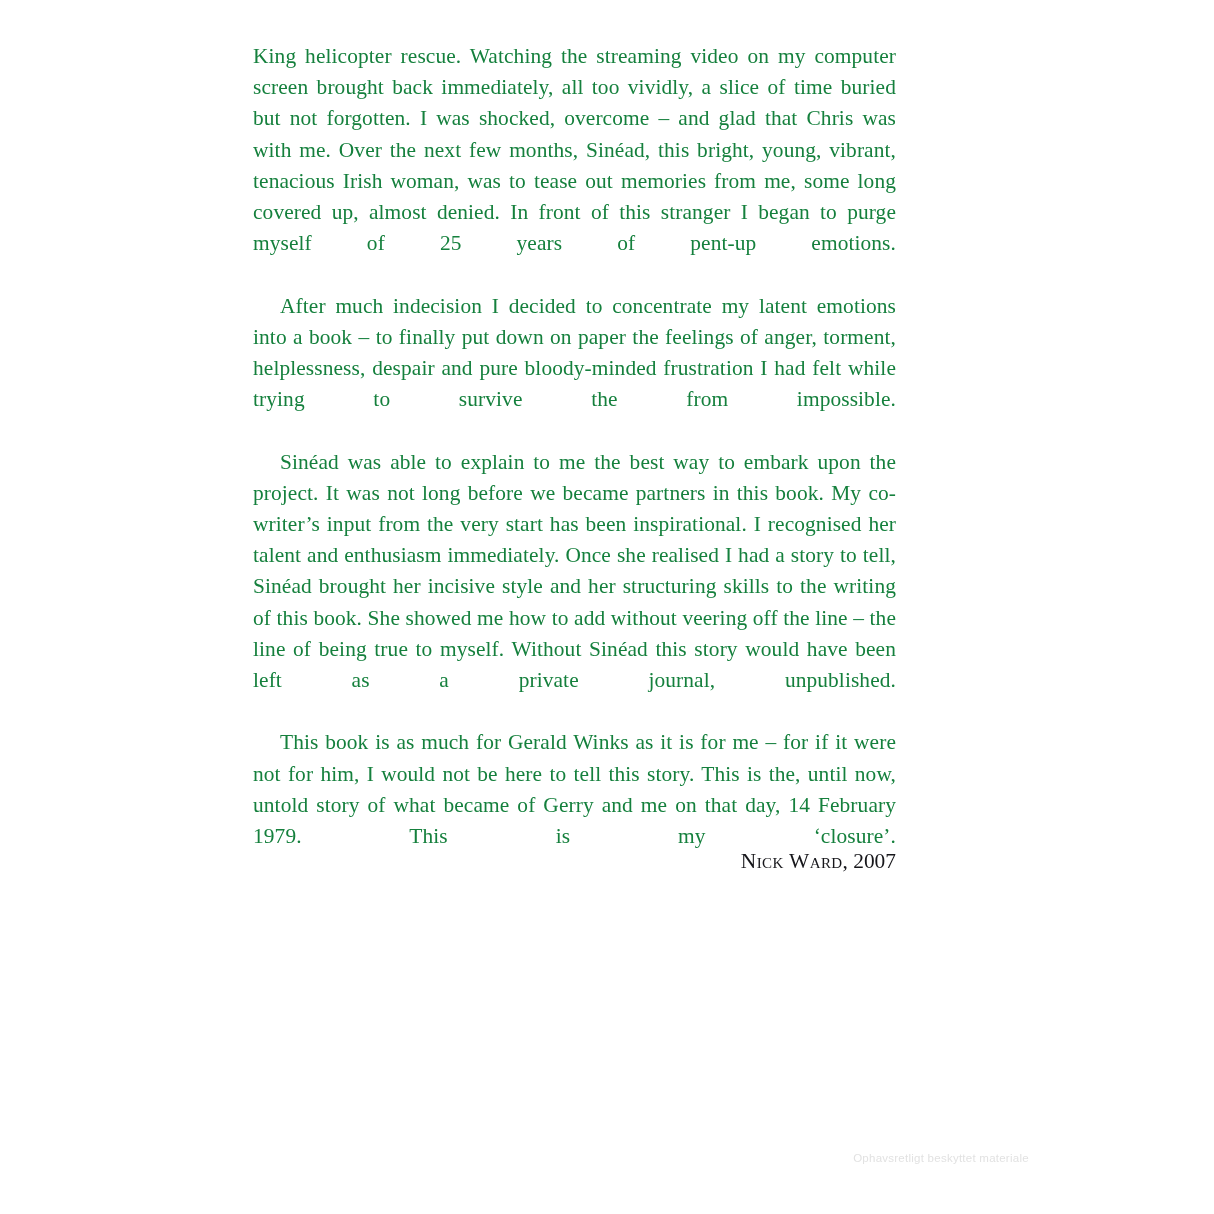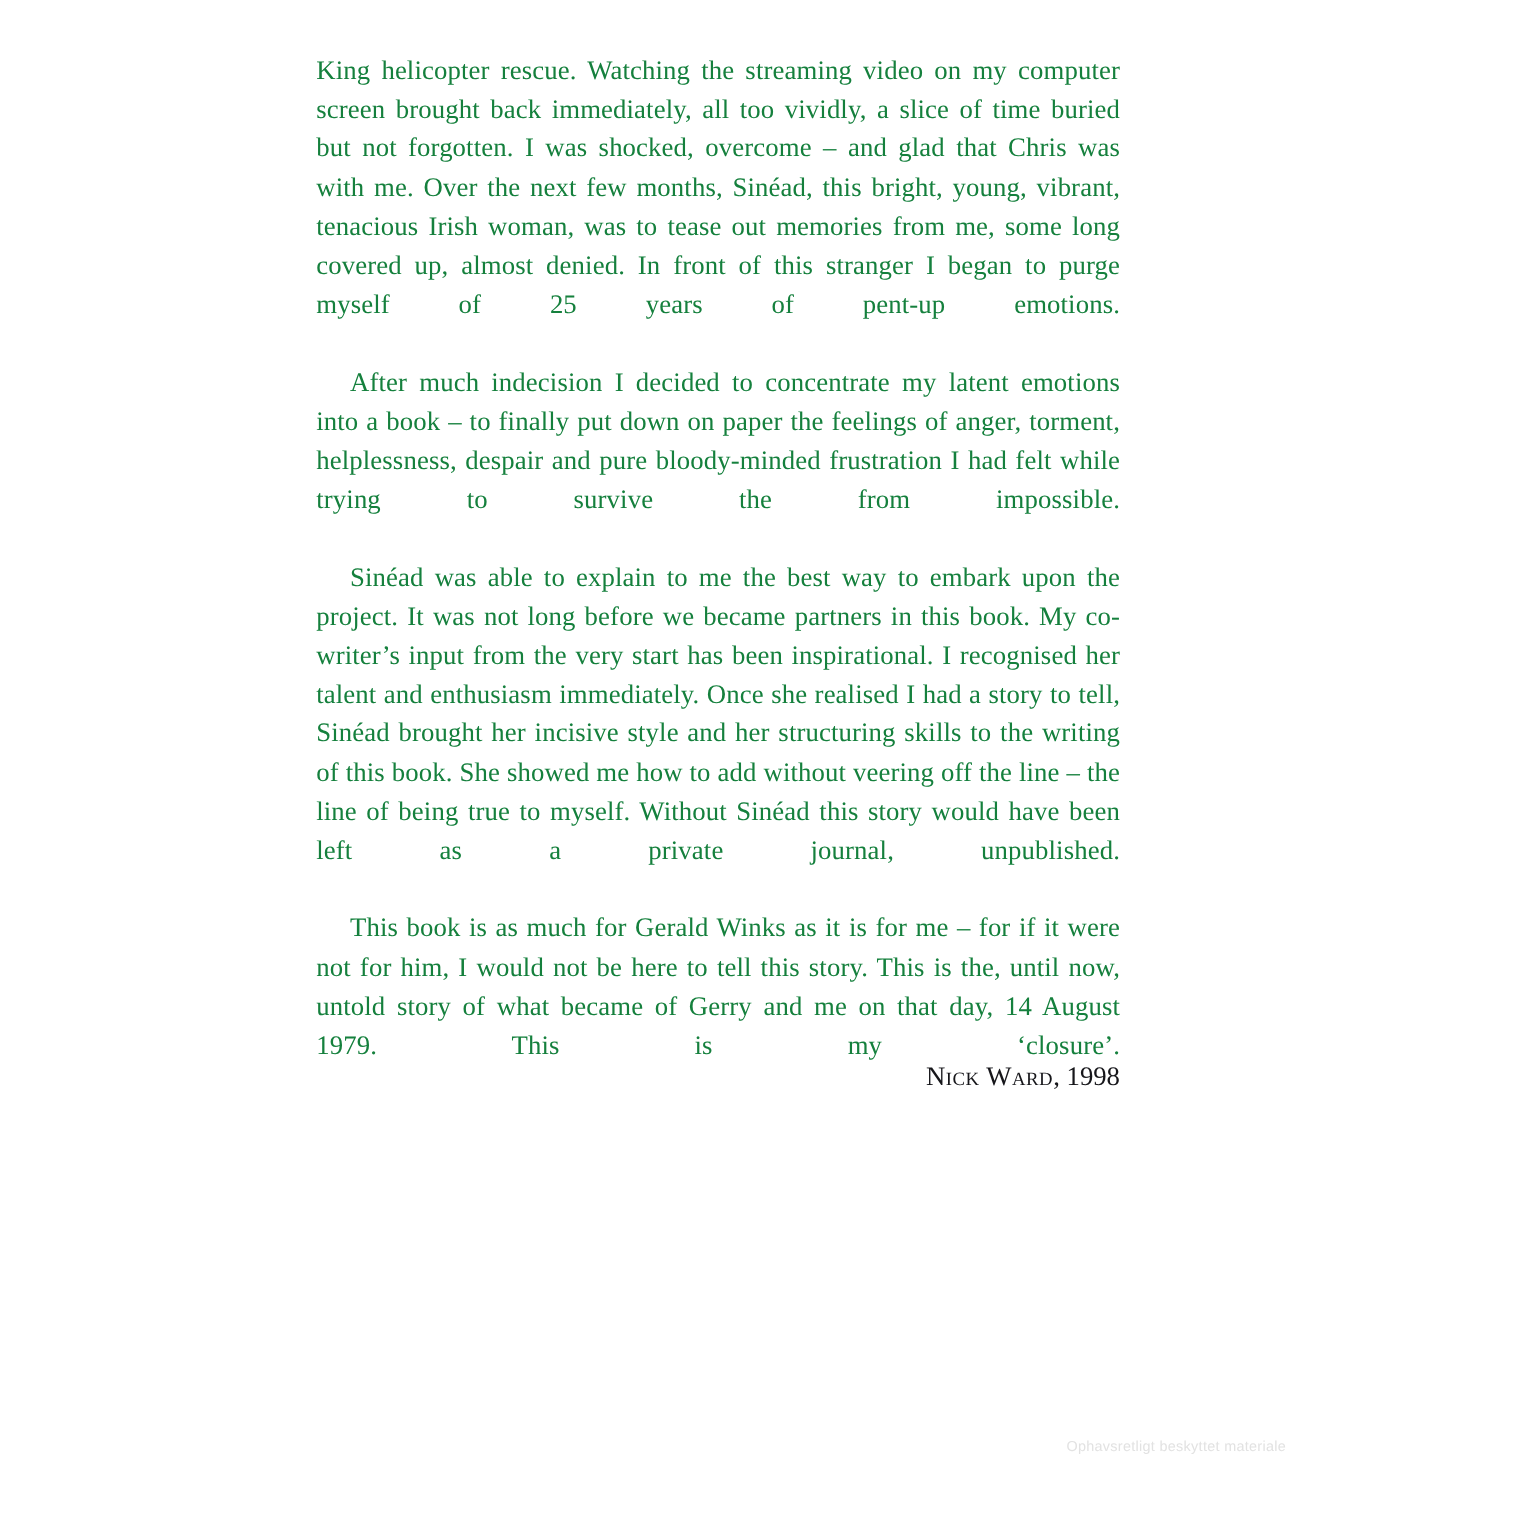--- a/index.html
+++ b/index.html
@@ -78,20 +78,20 @@
 </style>
 </head>
 <body>
 
 <div class="page">
 
   <div class="text-block">
     <p class="para">King helicopter rescue. Watching the streaming video on my computer screen brought back immediately, all too vividly, a slice of time buried but not forgotten. I was shocked, overcome – and glad that Chris was with me. Over the next few months, Sinéad, this bright, young, vibrant, tenacious Irish woman, was to tease out memories from me, some long covered up, almost denied. In front of this stranger I began to purge myself of 25 years of pent-up emotions.</p>
     <p class="para indent">After much indecision I decided to concentrate my latent emotions into a book – to finally put down on paper the feelings of anger, torment, helplessness, despair and pure bloody-minded frustration I had felt while trying to survive the from impossible.</p>
     <p class="para indent">Sinéad was able to explain to me the best way to embark upon the project. It was not long before we became partners in this book. My co-writer’s input from the very start has been inspirational. I recognised her talent and enthusiasm immediately. Once she realised I had a story to tell, Sinéad brought her incisive style and her structuring skills to the writing of this book. She showed me how to add without veering off the line – the line of being true to myself. Without Sinéad this story would have been left as a private journal, unpublished.</p>
-    <p class="para indent">This book is as much for Gerald Winks as it is for me – for if it were not for him, I would not be here to tell this story. This is the, until now, untold story of what became of Gerry and me on that day, 14 August 1979. This is my ‘closure’.</p>
+    <p class="para indent">This book is as much for Gerald Winks as it is for me – for if it were not for him, I would not be here to tell this story. This is the, until now, untold story of what became of Gerry and me on that day, 14 February 1979. This is my ‘closure’.</p>
   </div>
 
-  <div class="signature"><span class="smallcaps">Nick Ward</span><span>, 1998</span></div>
+  <div class="signature"><span class="smallcaps">Nick Ward</span><span>, 2007</span></div>
 
   <div class="watermark"><span class="watermark-inner">Ophavsretligt beskyttet materiale</span></div>
 
 </div>
 
 </body></html>

